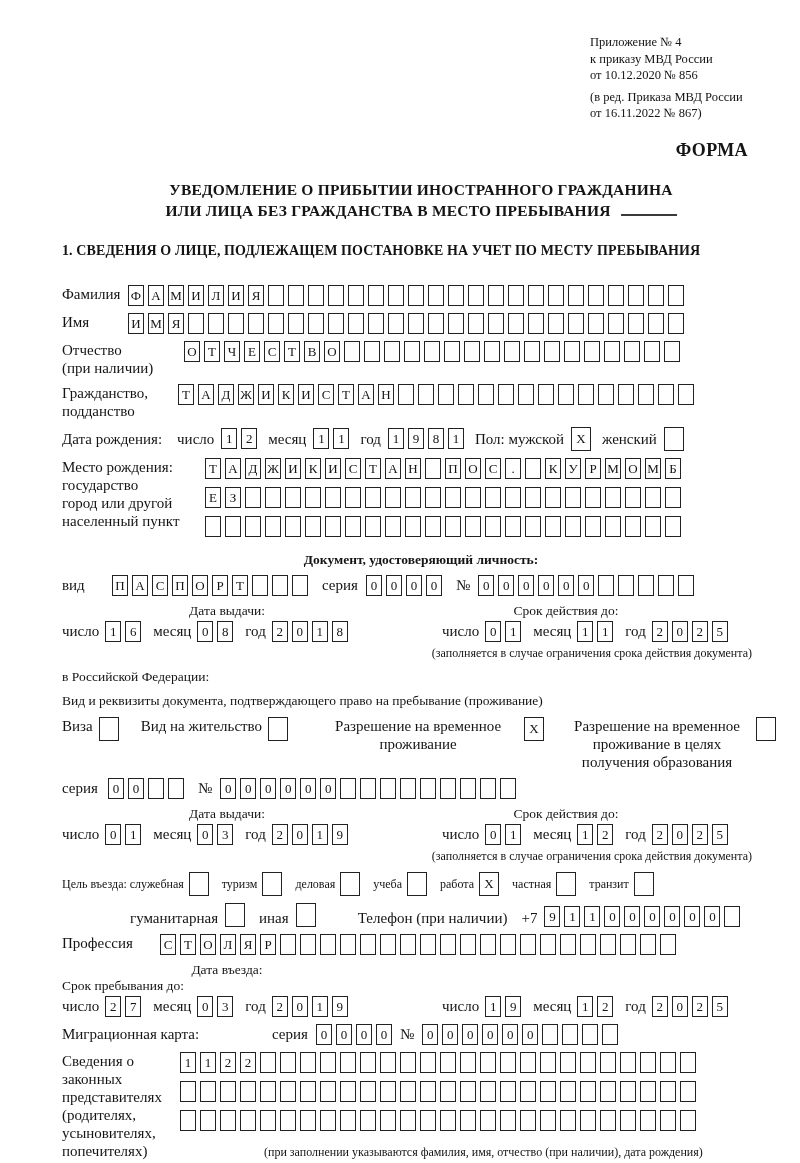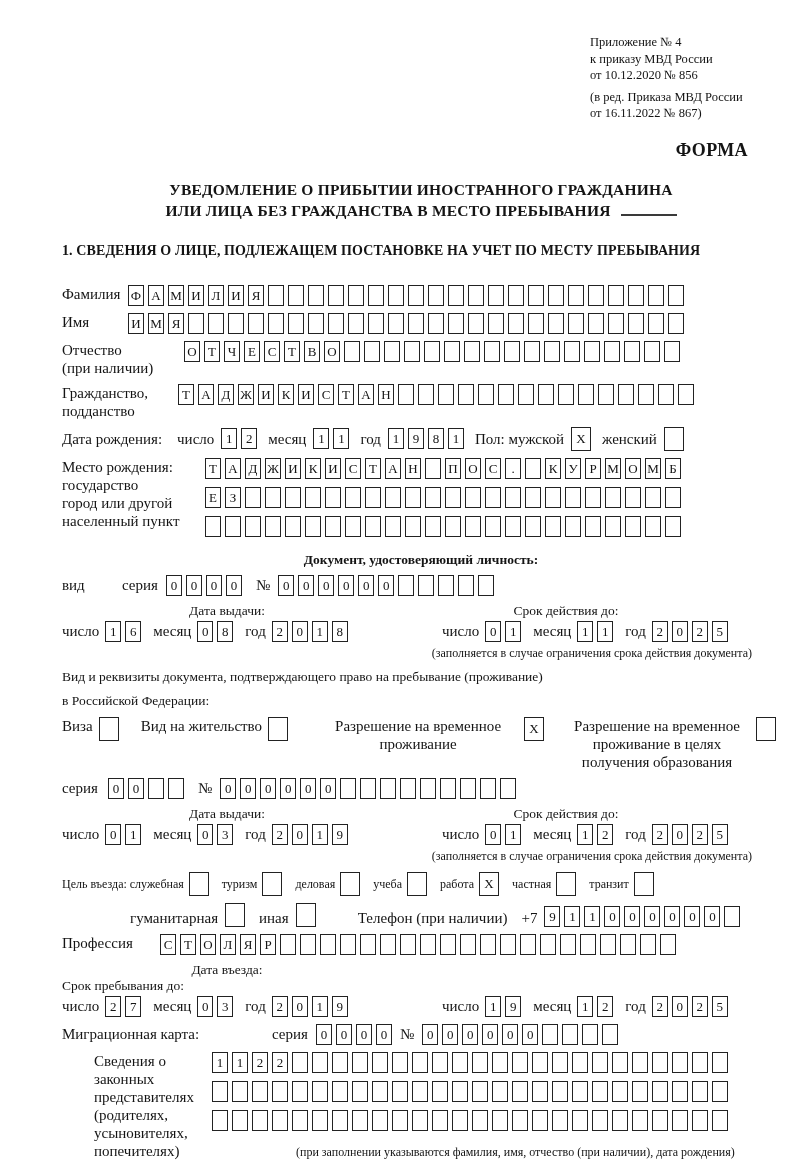--- a/index.html
+++ b/index.html
@@ -165,20 +165,21 @@
         <span class="boxes"><span class="cell">Т</span><span class="cell">А</span><span class="cell">Д</span><span class="cell">Ж</span><span class="cell">И</span><span class="cell">К</span><span class="cell">И</span><span class="cell">С</span><span class="cell">Т</span><span class="cell">А</span><span class="cell">Н</span><span class="cell"></span><span class="cell">П</span><span class="cell">О</span><span class="cell">С</span><span class="cell">.</span><span class="cell"></span><span class="cell">К</span><span class="cell">У</span><span class="cell">Р</span><span class="cell">М</span><span class="cell">О</span><span class="cell">М</span><span class="cell">Б</span></span>
         <span class="boxes"><span class="cell">Е</span><span class="cell">З</span><span class="cell"></span><span class="cell"></span><span class="cell"></span><span class="cell"></span><span class="cell"></span><span class="cell"></span><span class="cell"></span><span class="cell"></span><span class="cell"></span><span class="cell"></span><span class="cell"></span><span class="cell"></span><span class="cell"></span><span class="cell"></span><span class="cell"></span><span class="cell"></span><span class="cell"></span><span class="cell"></span><span class="cell"></span><span class="cell"></span><span class="cell"></span><span class="cell"></span></span>
         <span class="boxes"><span class="cell"></span><span class="cell"></span><span class="cell"></span><span class="cell"></span><span class="cell"></span><span class="cell"></span><span class="cell"></span><span class="cell"></span><span class="cell"></span><span class="cell"></span><span class="cell"></span><span class="cell"></span><span class="cell"></span><span class="cell"></span><span class="cell"></span><span class="cell"></span><span class="cell"></span><span class="cell"></span><span class="cell"></span><span class="cell"></span><span class="cell"></span><span class="cell"></span><span class="cell"></span><span class="cell"></span></span>
       </span>
     </div>
 
     <div class="doc-heading">Документ, удостоверяющий личность:</div>
 
     <div class="row" style="align-items:center;">
       <span class="lbl w-vid">вид</span>
+      <span class="boxes"><span class="cell">П</span><span class="cell">А</span><span class="cell">С</span><span class="cell">П</span><span class="cell">О</span><span class="cell">Р</span><span class="cell">Т</span><span class="cell"></span><span class="cell"></span><span class="cell"></span></span>
       <span class="lbl inline-gap">серия</span>
       <span class="boxes"><span class="cell">0</span><span class="cell">0</span><span class="cell">0</span><span class="cell">0</span></span>
       <span class="lbl inline-gap">№</span>
       <span class="boxes"><span class="cell">0</span><span class="cell">0</span><span class="cell">0</span><span class="cell">0</span><span class="cell">0</span><span class="cell">0</span><span class="cell"></span><span class="cell"></span><span class="cell"></span><span class="cell"></span><span class="cell"></span></span>
     </div>
 
     <div class="row dlabels">
       <span class="c1">Дата выдачи:</span>
       <span class="c2">Срок действия до:</span>
     </div>
@@ -195,22 +196,22 @@
         <span class="lbl">число</span>
         <span class="boxes"><span class="cell">0</span><span class="cell">1</span></span>
         <span class="lbl">месяц</span>
         <span class="boxes"><span class="cell">1</span><span class="cell">1</span></span>
         <span class="lbl">год</span>
         <span class="boxes"><span class="cell">2</span><span class="cell">0</span><span class="cell">2</span><span class="cell">5</span></span>
       </span>
     </div>
     <span class="note">(заполняется в случае ограничения срока действия документа)</span>
 
+    <span class="plain">в Российской Федерации:</span>
     <span class="plain">Вид и реквизиты документа, подтверждающего право на пребывание (проживание)</span>
-    <span class="plain">в Российской Федерации:</span>
 
     <div class="row permit-checks">
       <span class="lbl">Виза</span>
       <span class="boxes big cbx"><span class="cell cb"></span></span>
       <span class="lbl rp-lbl">Вид на жительство</span>
       <span class="boxes big cbx"><span class="cell cb"></span></span>
       <span class="lbl center-lbl tr-lbl">Разрешение на временное проживание</span>
       <span class="boxes big cbx"><span class="cell cb">X</span></span>
       <span class="lbl center-lbl tre-lbl">Разрешение на временное проживание в целях получения образования</span>
       <span class="boxes big cbx"><span class="cell cb"></span></span>
@@ -303,21 +304,21 @@
     </div>
 
     <div class="row mig-row" style="margin-top:3px;">
       <span class="lbl w-mig">Миграционная карта:</span>
       <span class="lbl" style="margin-right:8px;">серия</span>
       <span class="boxes"><span class="cell">0</span><span class="cell">0</span><span class="cell">0</span><span class="cell">0</span></span>
       <span class="lbl" style="margin:0 8px 0 4px;">№</span>
       <span class="boxes"><span class="cell">0</span><span class="cell">0</span><span class="cell">0</span><span class="cell">0</span><span class="cell">0</span><span class="cell">0</span><span class="cell"></span><span class="cell"></span><span class="cell"></span><span class="cell"></span></span>
     </div>
 
-    <div class="row" style="margin-top:4px;margin-left:32px;">
+    <div class="row" style="margin-top:4px;">
       <span class="lbl w-repr two-line">
         <span>Сведения о</span><br>
         <span>законных</span><br>
         <span>представителях</span><br>
         <span>(родителях,</span><br>
         <span>усыновителях,</span><br>
         <span>попечителях)</span>
       </span>
       <span class="repr-rows">
         <span class="boxes"><span class="cell">1</span><span class="cell">1</span><span class="cell">2</span><span class="cell">2</span><span class="cell"></span><span class="cell"></span><span class="cell"></span><span class="cell"></span><span class="cell"></span><span class="cell"></span><span class="cell"></span><span class="cell"></span><span class="cell"></span><span class="cell"></span><span class="cell"></span><span class="cell"></span><span class="cell"></span><span class="cell"></span><span class="cell"></span><span class="cell"></span><span class="cell"></span><span class="cell"></span><span class="cell"></span><span class="cell"></span><span class="cell"></span><span class="cell"></span></span>

